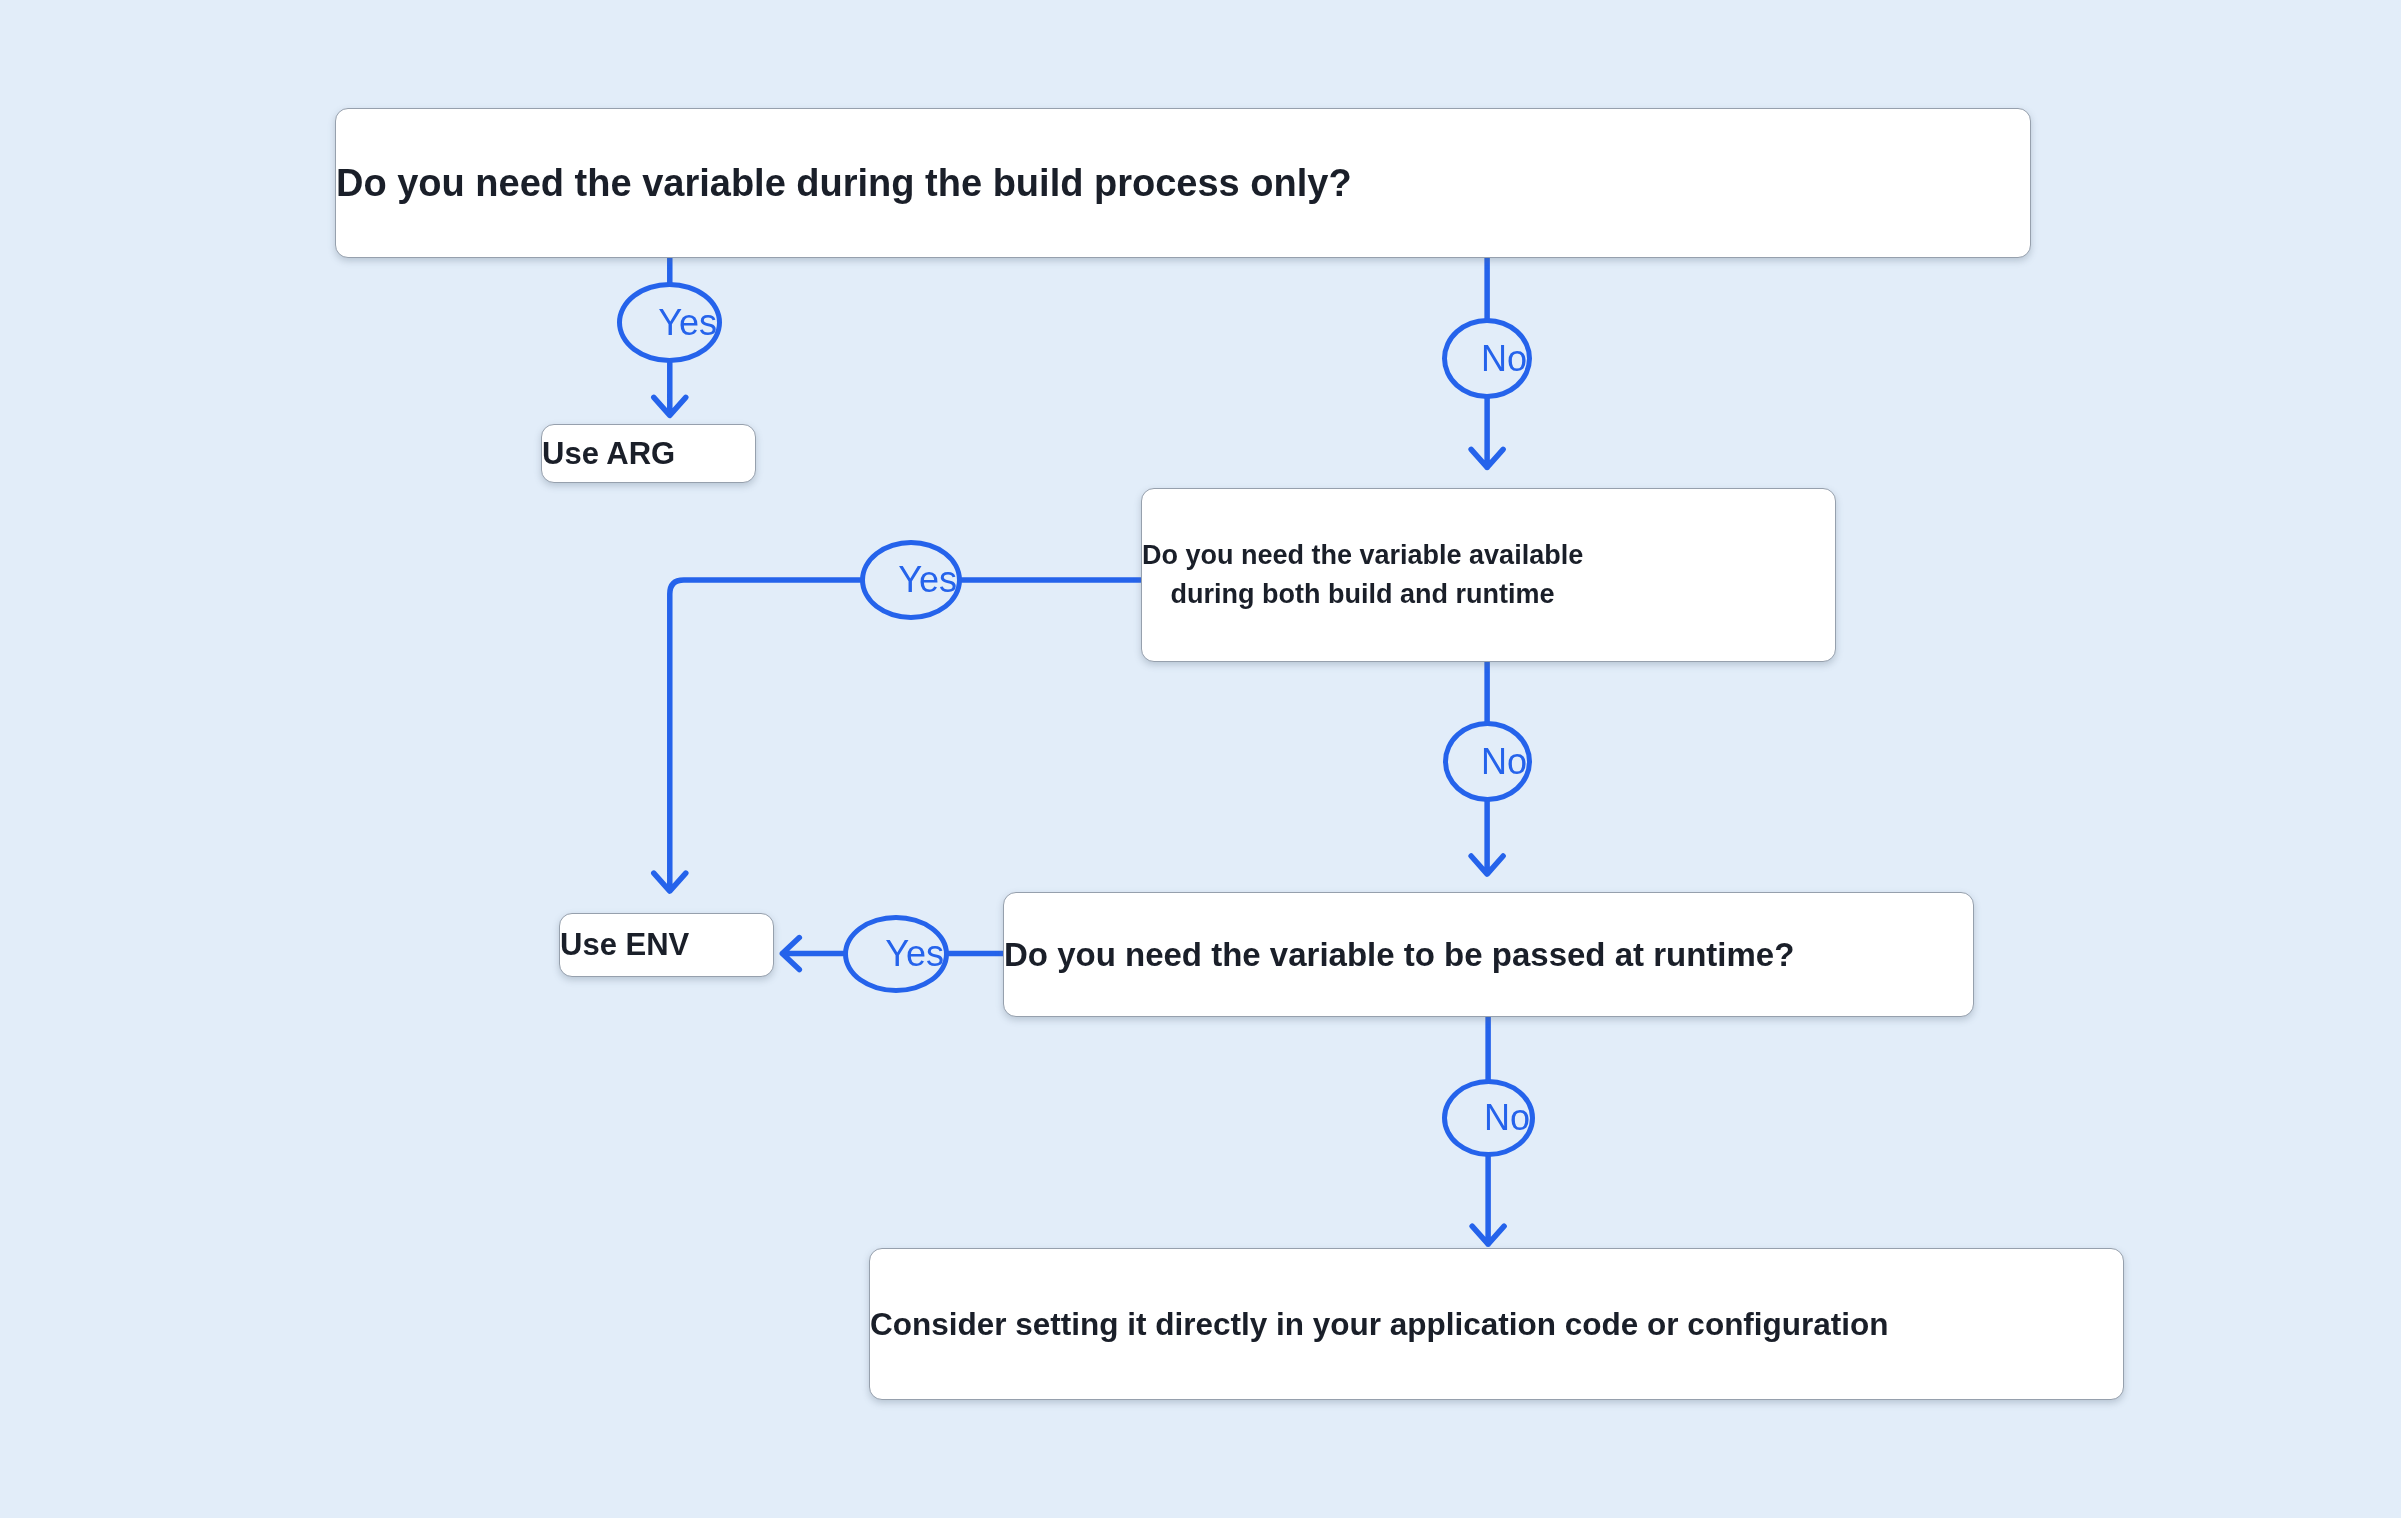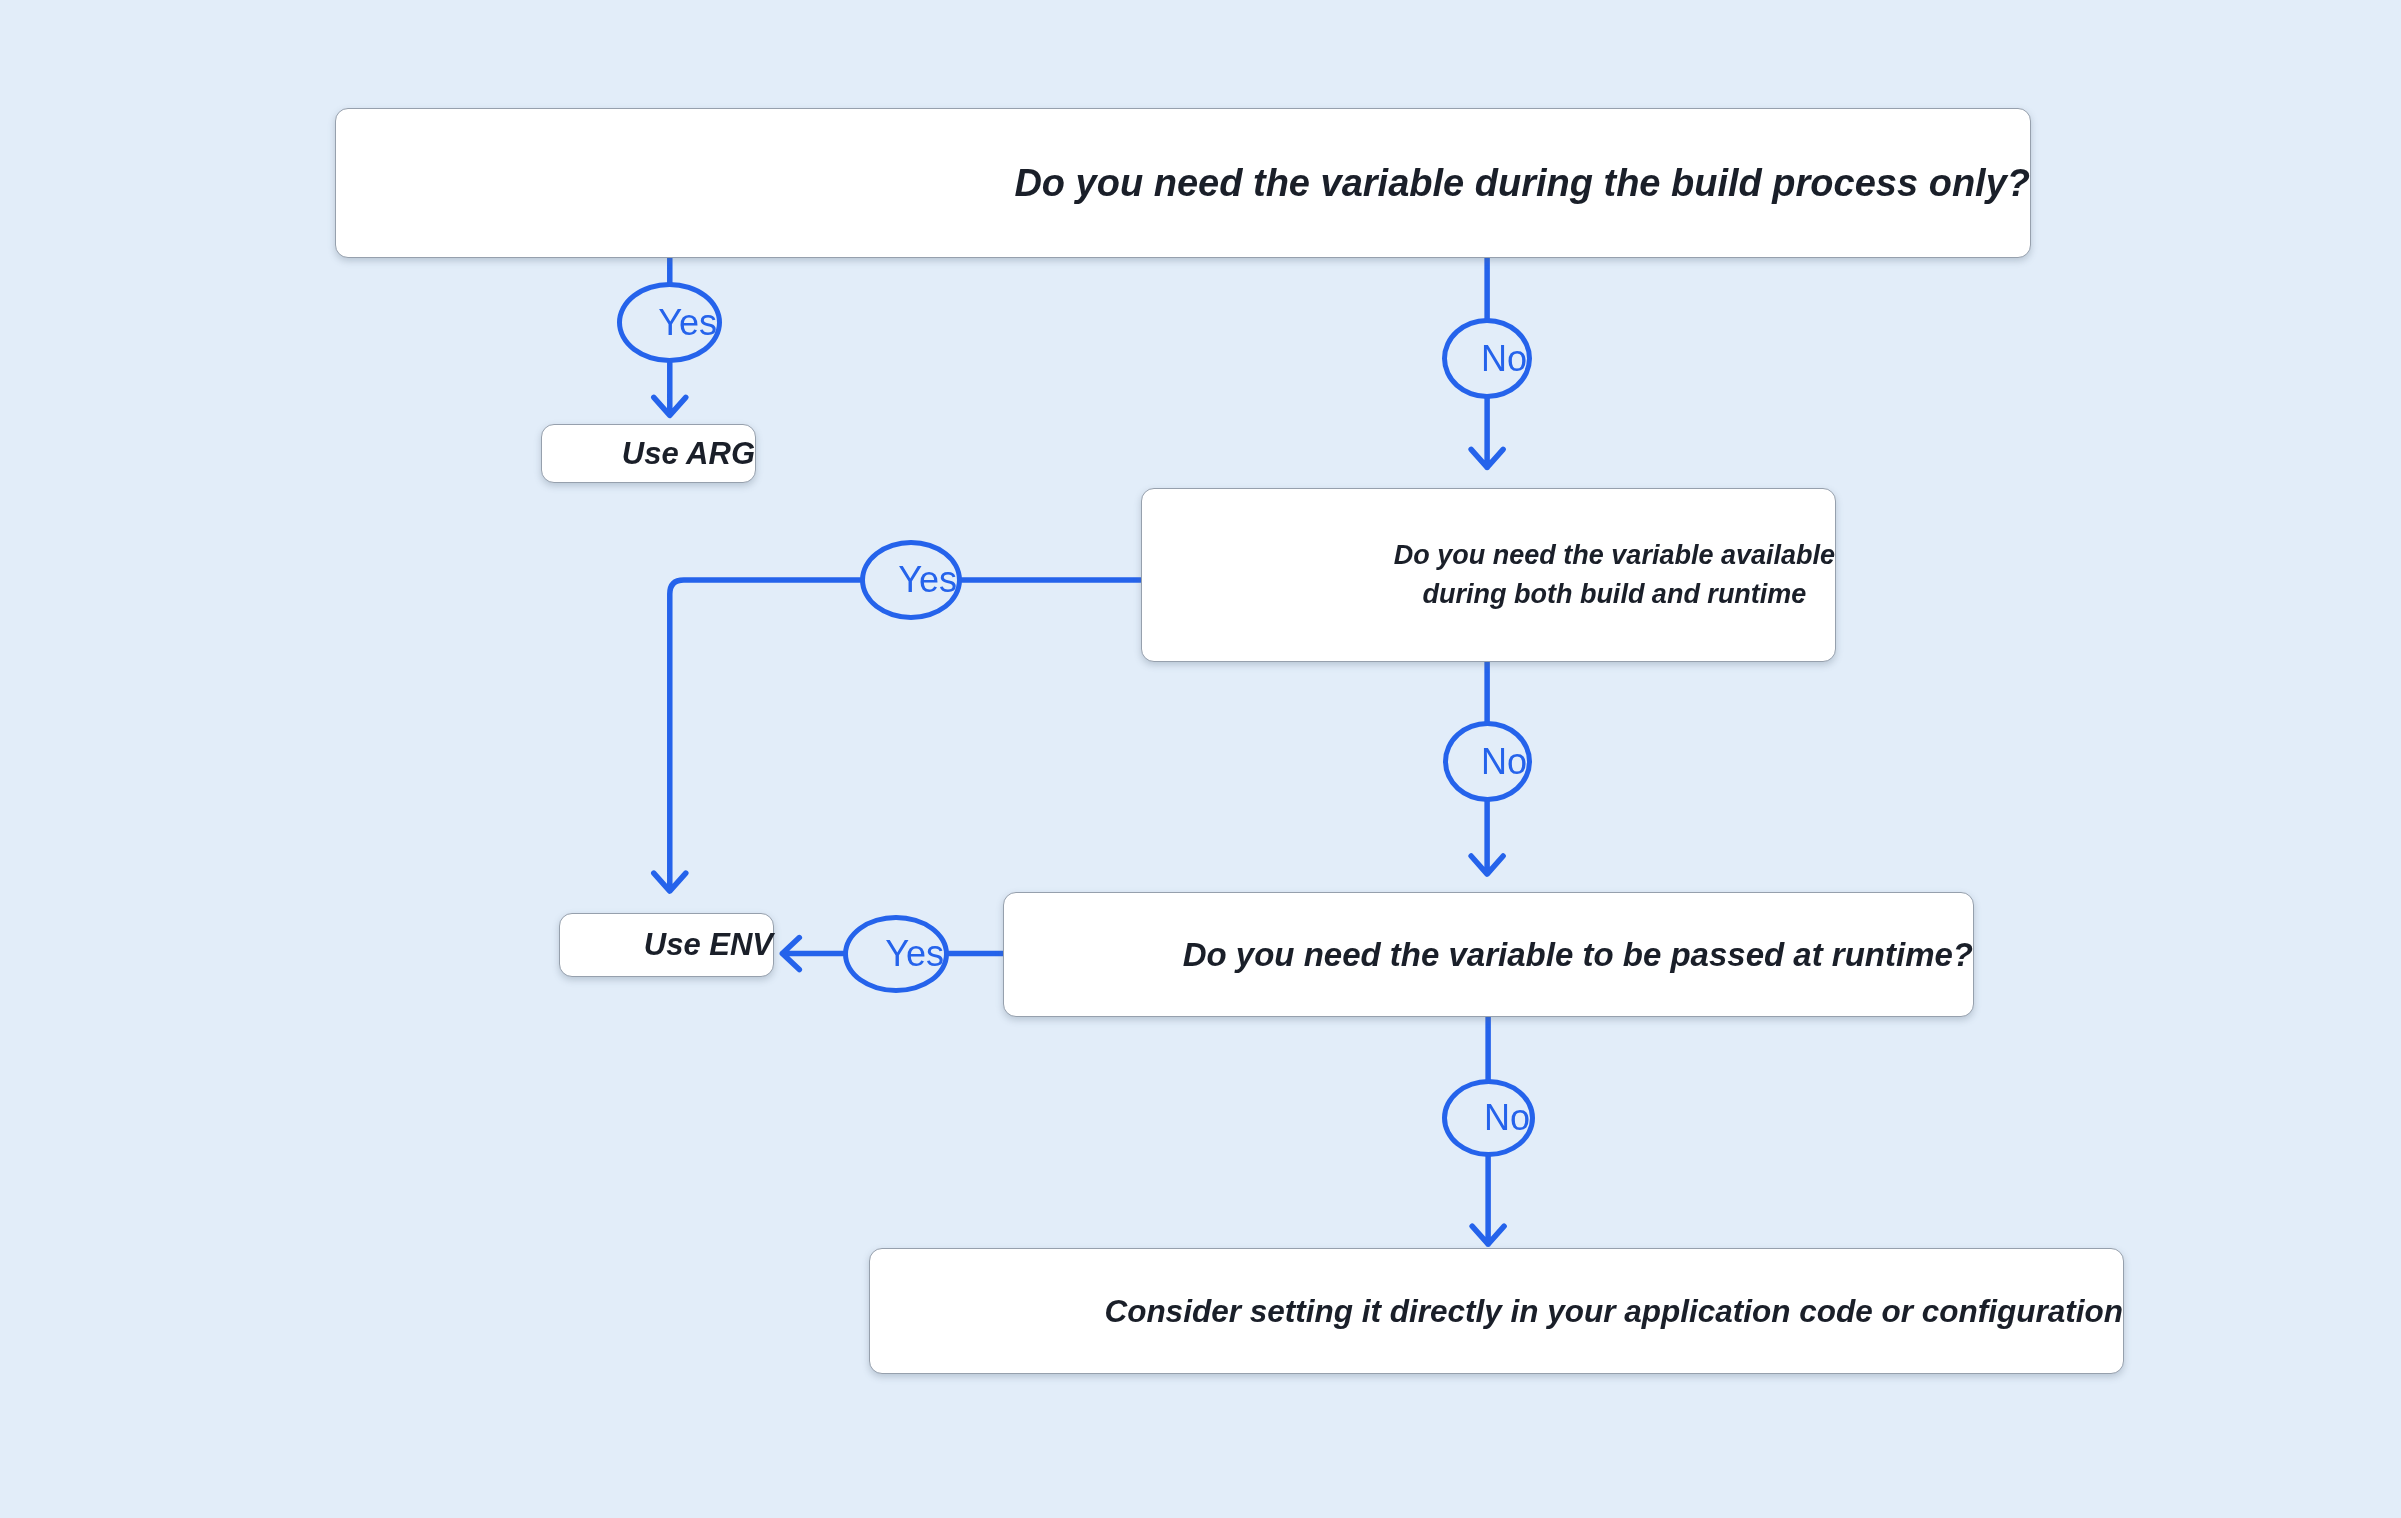--- a/index.html
+++ b/index.html
@@ -17,44 +17,43 @@
   }
   .canvas{position:relative;width:2401px;height:1519px;background:var(--background);}
   .edges-svg{position:absolute;left:0;top:0;width:2401px;height:1519px;z-index:1;}
   .edges-svg path{stroke:var(--accent);stroke-width:11;fill:none;stroke-linecap:round;stroke-linejoin:round;}
   .node{
     position:absolute;z-index:2;
     background:#ffffff;
     border:1.5px solid var(--box_border);
     border-radius:13px;
     box-shadow:0 3px 7px rgba(90,105,125,0.30);
-    display:flex;align-items:center;justify-content:flex-end;
+    display:flex;align-items:center;justify-content:flex-start;
     text-align:center;
     color:var(--text);
     font-weight:bold;
     white-space:nowrap;
-    font-style:italic;
   }
   .badge{
     position:absolute;z-index:3;
     background:var(--background);
     border:5.5px solid var(--accent);
     border-radius:50%;
     display:flex;align-items:center;justify-content:flex-end;
     color:var(--accent);
     font-weight:normal;
     font-size:36px;
   }
   
   .node-q1{left:335px;top:108px;width:1696px;height:150px;font-size:38px;}
   .node-use-arg{left:541px;top:424px;width:215px;height:59px;font-size:31px;}
   .node-q2{left:1141px;top:488px;width:695px;height:174px;font-size:27px;line-height:1.45;white-space:pre-line;}
   .node-use-env{left:559px;top:913px;width:215px;height:64px;font-size:31px;}
   .node-q3{left:1003px;top:892px;width:971px;height:125px;font-size:33px;}
-  .node-consider{left:869px;top:1248px;width:1255px;height:126px;font-size:31.5px;}
+  .node-consider{left:869px;top:1248px;width:1255px;height:152px;font-size:31.5px;}
   
   .badge-yes1{left:617px;top:282px;width:105px;height:81px;}
   .badge-no1{left:1442px;top:318px;width:90px;height:81px;}
   .badge-yes2{left:860px;top:540px;width:102px;height:80px;}
   .badge-no2{left:1443px;top:721px;width:89px;height:81px;}
   .badge-yes3{left:843px;top:915px;width:106px;height:78px;}
   .badge-no3{left:1442px;top:1079px;width:93px;height:78px;}
 </style>
 </head>
 <body>

